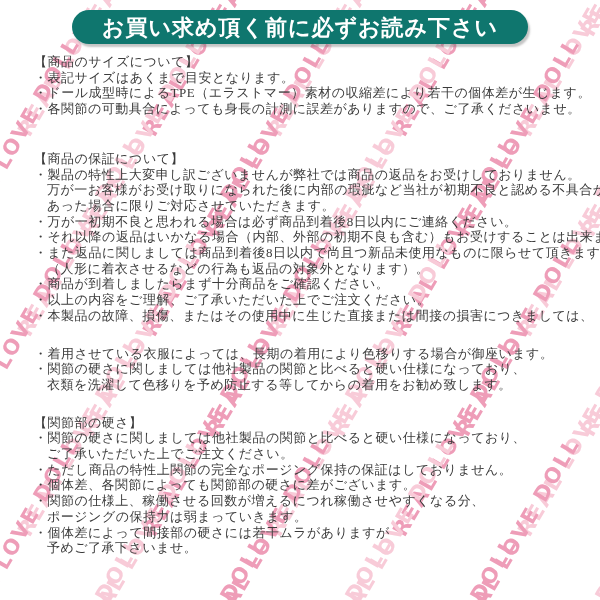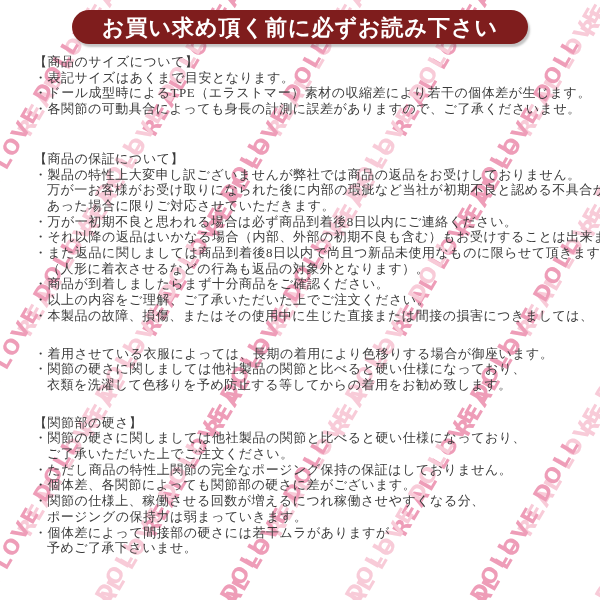--- a/index.html
+++ b/index.html
@@ -33,21 +33,21 @@
     transform: rotate(-60deg);
     transform-origin: 50% 50%;
   }
   
   .banner {
     position: relative;
     z-index: 2;
     width: 456px;
     height: 34px;
     margin: 10px auto 0 auto;
-    background: #7f1d1d;
+    background: #0f766e;
     border-radius: 17px;
     box-shadow: 2px 3px 2px rgba(90,90,90,0.35);
     display: flex;
     align-items: center;
     justify-content: center;
   }
   .banner-title {
     color: #ffffff;
     font-size: 22px;
     font-weight: bold;

